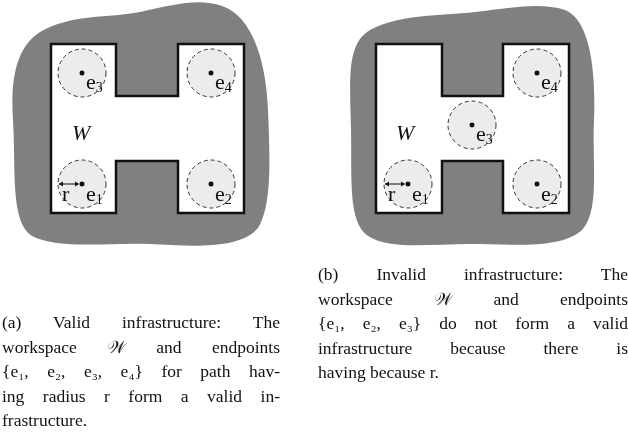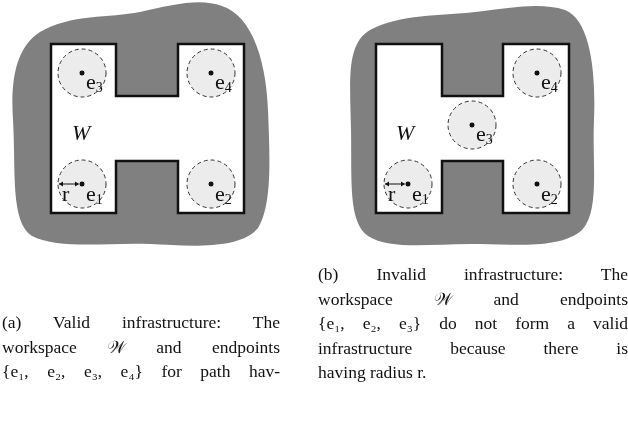--- a/index.html
+++ b/index.html
@@ -82,21 +82,23 @@
       <circle cx="227" cy="184" r="3" fill="#111" stroke="#fff" stroke-width="0.8"></circle>
       <text class="lbl" x="231" y="201">e<tspan class="sub" dy="3">2</tspan></text>
     </g>
   </svg>
 </div>
 
 <div class="caption" id="cap-a">
   <p style="text-align: justify; text-align-last: justify;">(a) Valid infrastructure: The</p>
   <p style="text-align: justify; text-align-last: justify;">workspace 𝒲 and endpoints</p>
   <p style="text-align: justify; text-align-last: justify;">{e₁, e₂, e₃, e₄} for path hav-</p>
+  <p style="text-align: justify; text-align-last: justify;">ing radius r form a valid in-</p>
+  <p>frastructure.</p>
 </div>
 
 <div class="caption" id="cap-b">
   <p style="text-align: justify; text-align-last: justify;">(b) Invalid infrastructure: The</p>
   <p style="text-align: justify; text-align-last: justify;">workspace 𝒲 and endpoints</p>
   <p style="text-align: justify; text-align-last: justify;">{e₁, e₂, e₃} do not form a valid</p>
   <p style="text-align: justify; text-align-last: justify;">infrastructure because there is</p>
-  <p>having radius r.</p>
+  <p>having because r.</p>
 </div>
 
 </body></html>

